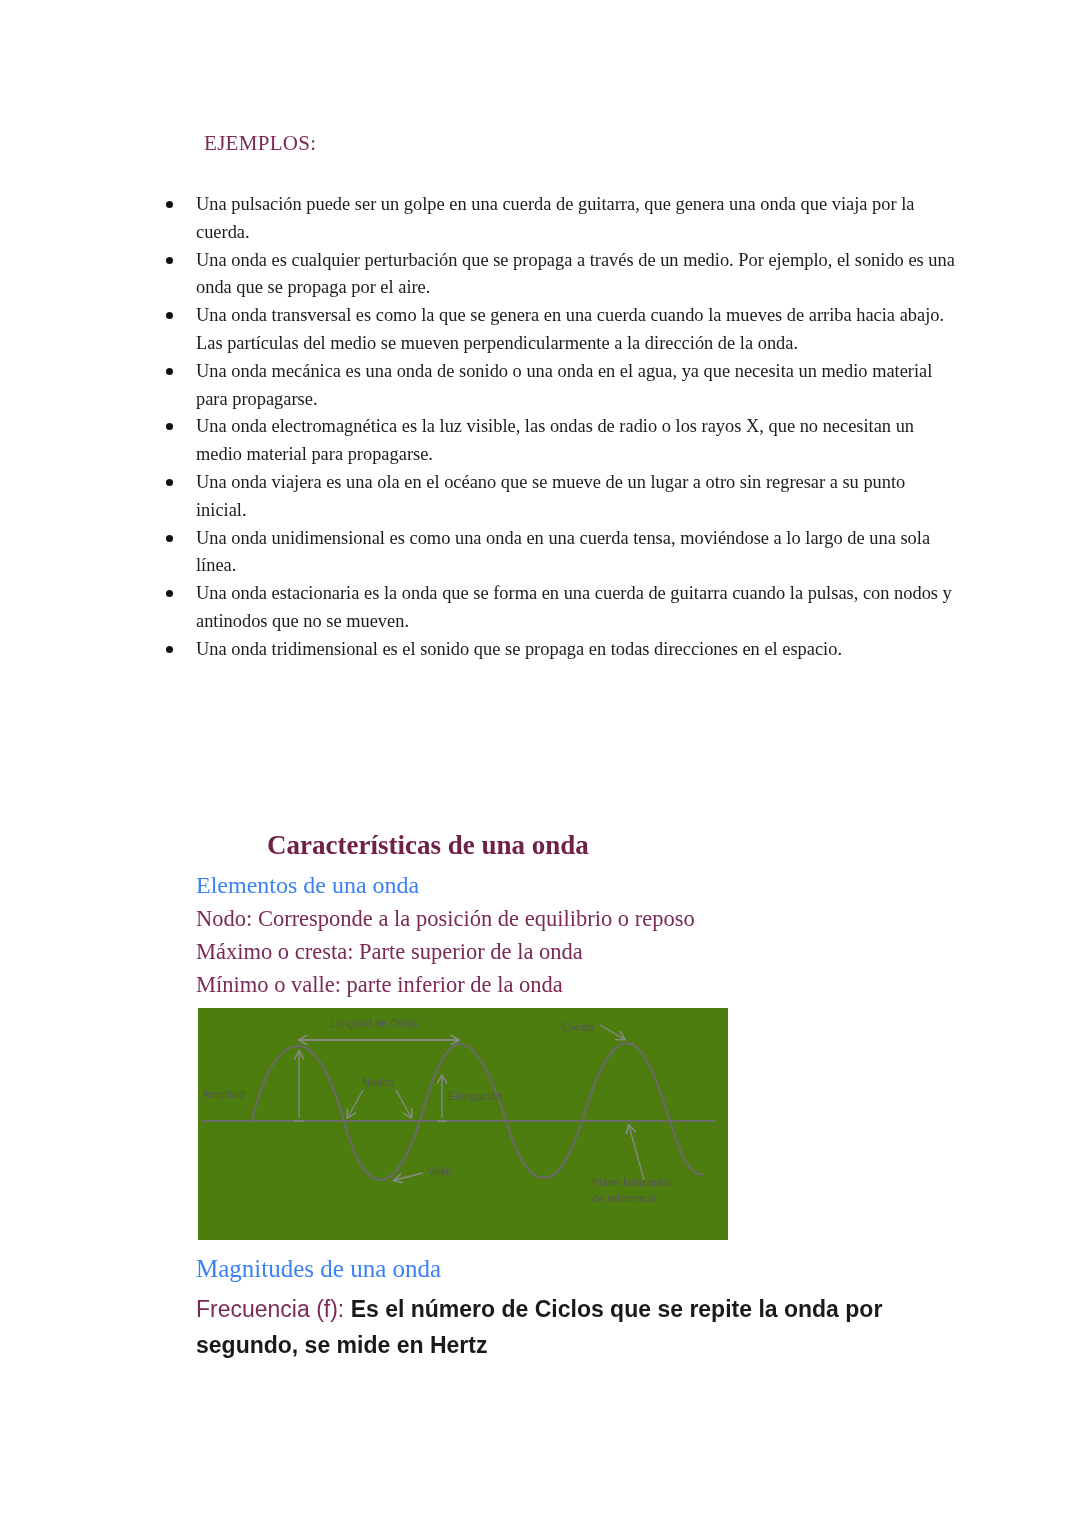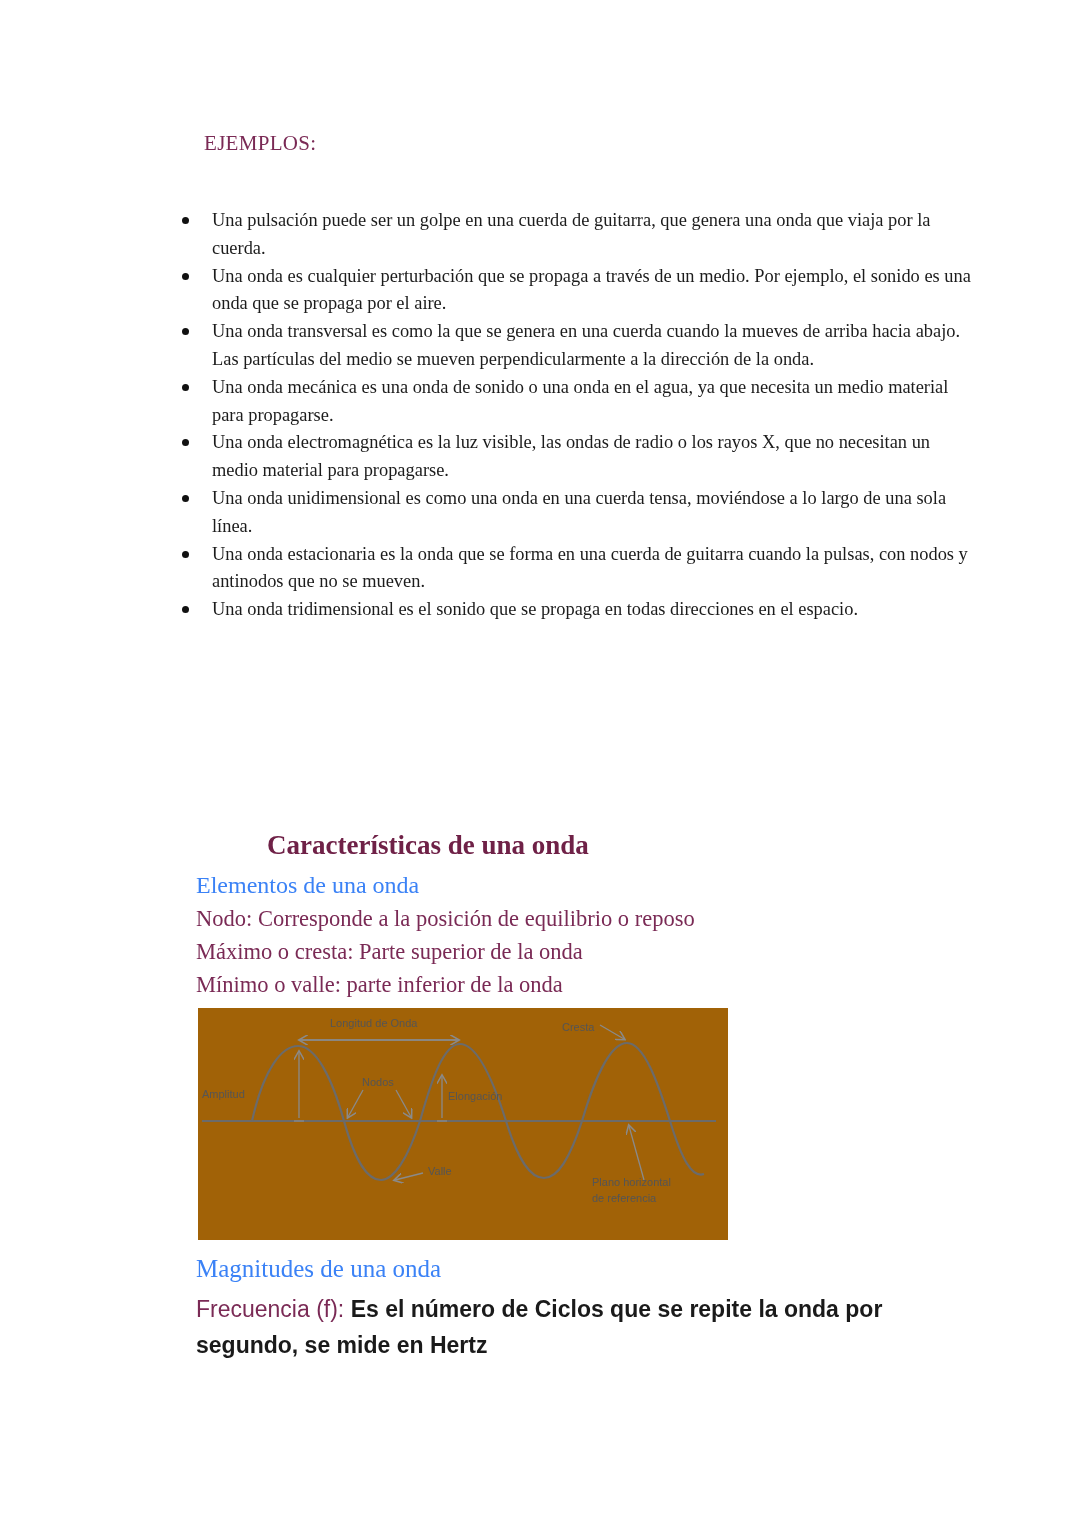--- a/index.html
+++ b/index.html
@@ -1,44 +1,45 @@
 <!DOCTYPE html>
 <html><head>
 <meta charset="utf-8">
 <style>
   html, body { margin:0; padding:0; background:#ffffff; }
   body { width:1080px; height:1525px; position:relative; overflow:hidden;
          font-family:"DejaVu Serif", "Liberation Serif", serif; color:#1a1a1a; }
   .ejemplos { position:absolute; left:204px; top:131px; font-size:21px; color:#7a2a55;
               font-family:"Liberation Serif", serif; letter-spacing:0.3px; }
-  ul.examples { position:absolute; left:160px; top:191px; width:800px; margin:16px; padding:0; list-style:none; }
+  ul.examples { position:absolute; left:160px; top:191px; width:800px; margin:0; padding:0; list-style:none; }
   ul.examples li { position:relative; padding-left:36px; font-family:"Liberation Serif", serif;
                    font-size:18.4px; line-height:27.8px; color:#1c1c1c; }
   ul.examples li .bullet { position:absolute; left:6px; top:10px; width:7px; height:7px; border-radius:50%; background:#111; }
   .h-main { position:absolute; left:267px; top:830px; font-size:27px; font-weight:bold; color:#6f2147;
             font-family:"Liberation Serif", serif; }
   .h2 { position:absolute; left:196px; font-size:24px; color:#3b82f6; font-family:"Liberation Serif", serif; }
   .def { position:absolute; left:196px; font-size:22.5px; color:#7a2a55; font-family:"Liberation Serif", serif; font-weight:normal; }
-  .diagram { position:absolute; left:198px; top:1008px; width:530px; height:232px; background:#a16207; }
+  .diagram { position:absolute; left:198px; top:1008px; width:530px; height:232px; background:#4d7c0f; }
   .freq { position:absolute; left:196px; top:1291px; width:720px; font-size:23px; line-height:36px;
           font-family:Liberation Sans, sans-serif; font-weight:bold; color:#1a1a1a; }
   .freq .term { color:#7a2a55; font-weight:normal; }
   svg text { font-family:"Liberation Sans", sans-serif; fill:#555; font-size:11px; }
 </style>
 </head>
 <body>
 
 <div class="ejemplos">EJEMPLOS:</div>
 
 <ul class="examples">
   <li><span class="bullet"></span><span>Una pulsación puede ser un golpe en una cuerda de guitarra, que genera una onda que viaja por la cuerda.</span></li>
   <li><span class="bullet"></span><span>Una onda es cualquier perturbación que se propaga a través de un medio. Por ejemplo, el sonido es una onda que se propaga por el aire.</span></li>
   <li><span class="bullet"></span><span>Una onda transversal es como la que se genera en una cuerda cuando la mueves de arriba hacia abajo. Las partículas del medio se mueven perpendicularmente a la dirección de la onda.</span></li>
   <li><span class="bullet"></span><span>Una onda mecánica es una onda de sonido o una onda en el agua, ya que necesita un medio material para propagarse.</span></li>
   <li><span class="bullet"></span><span>Una onda electromagnética es la luz visible, las ondas de radio o los rayos X, que no necesitan un medio material para propagarse.</span></li>
+  <li><span class="bullet"></span><span>Una onda viajera es una ola en el océano que se mueve de un lugar a otro sin regresar a su punto inicial.</span></li>
   <li><span class="bullet"></span><span>Una onda unidimensional es como una onda en una cuerda tensa, moviéndose a lo largo de una sola línea.</span></li>
   <li><span class="bullet"></span><span>Una onda estacionaria es la onda que se forma en una cuerda de guitarra cuando la pulsas, con nodos y antinodos que no se mueven.</span></li>
   <li><span class="bullet"></span><span>Una onda tridimensional es el sonido que se propaga en todas direcciones en el espacio.</span></li>
 </ul>
 
 <div class="h-main">Características de una onda</div>
 <div class="h2" style="top:872px;">Elementos de una onda</div>
 <div class="def" style="top:906px;">Nodo: Corresponde a la posición de equilibrio o reposo</div>
 <div class="def" style="top:939px;">Máximo o cresta: Parte superior de la onda</div>
 <div class="def" style="top:972px;">Mínimo o valle: parte inferior de la onda</div>

